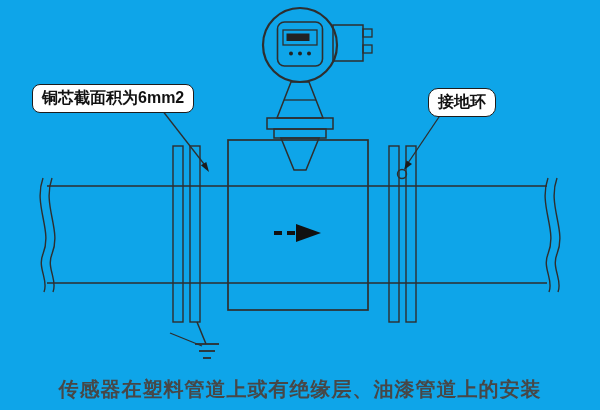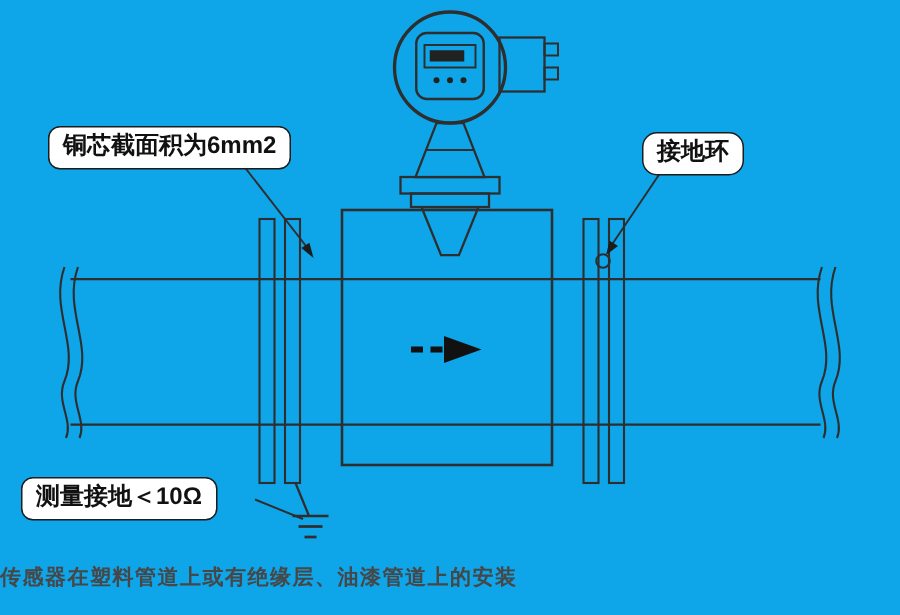--- a/index.html
+++ b/index.html
@@ -10,22 +10,22 @@
   .stage svg{position:absolute;left:0;top:0;}
   .callout{
     position:absolute;background:#ffffff;border:1.6px solid #1c1c1c;border-radius:8px;
     padding:2px 9px 3px 9px;font-size:16px;font-weight:700;color:#111111;
     white-space:nowrap;line-height:1.35;z-index:2;
   }
   .callout--copper{left:32px;top:84px;}
   .callout--ring{left:428px;top:88px;border-radius:10px;}
   .callout--ground{left:14px;top:318px;}
   .caption{
-    position:absolute;left:0;right:0;top:376px;
-    font-size:14px;font-weight:700;color:#474747;letter-spacing:1px;z-index:2;
+    position:absolute;left:0;right:0;top:376px;text-align:center;
+    font-size:20px;font-weight:700;color:#474747;letter-spacing:1px;z-index:2;
   }
   .ln{stroke:#2e2e2e;fill:none;}
 </style>
 </head>
 <body>
 
 <div class="stage">
 
   <svg width="600" height="410" viewBox="0 0 600 410">
 
@@ -99,17 +99,16 @@
       <line class="ln" x1="441" y1="114" x2="406" y2="166" stroke-width="1.3"></line>
       <polygon points="404,170 406.5,160.5 412,164" fill="#1c1c1c"></polygon>
       <line class="ln" x1="170" y1="333" x2="202" y2="346" stroke-width="1.3"></line>
     </g>
   </svg>
 
   <div class="callout callout--copper">铜芯截面积为6mm2</div>
 
   <div class="callout callout--ring">接地环</div>
 
-  <div class="callout callout--ground">测量接地＜10Ω</div>
 
   <div class="caption">传感器在塑料管道上或有绝缘层、油漆管道上的安装</div>
 
 </div>
 
 </body></html>

